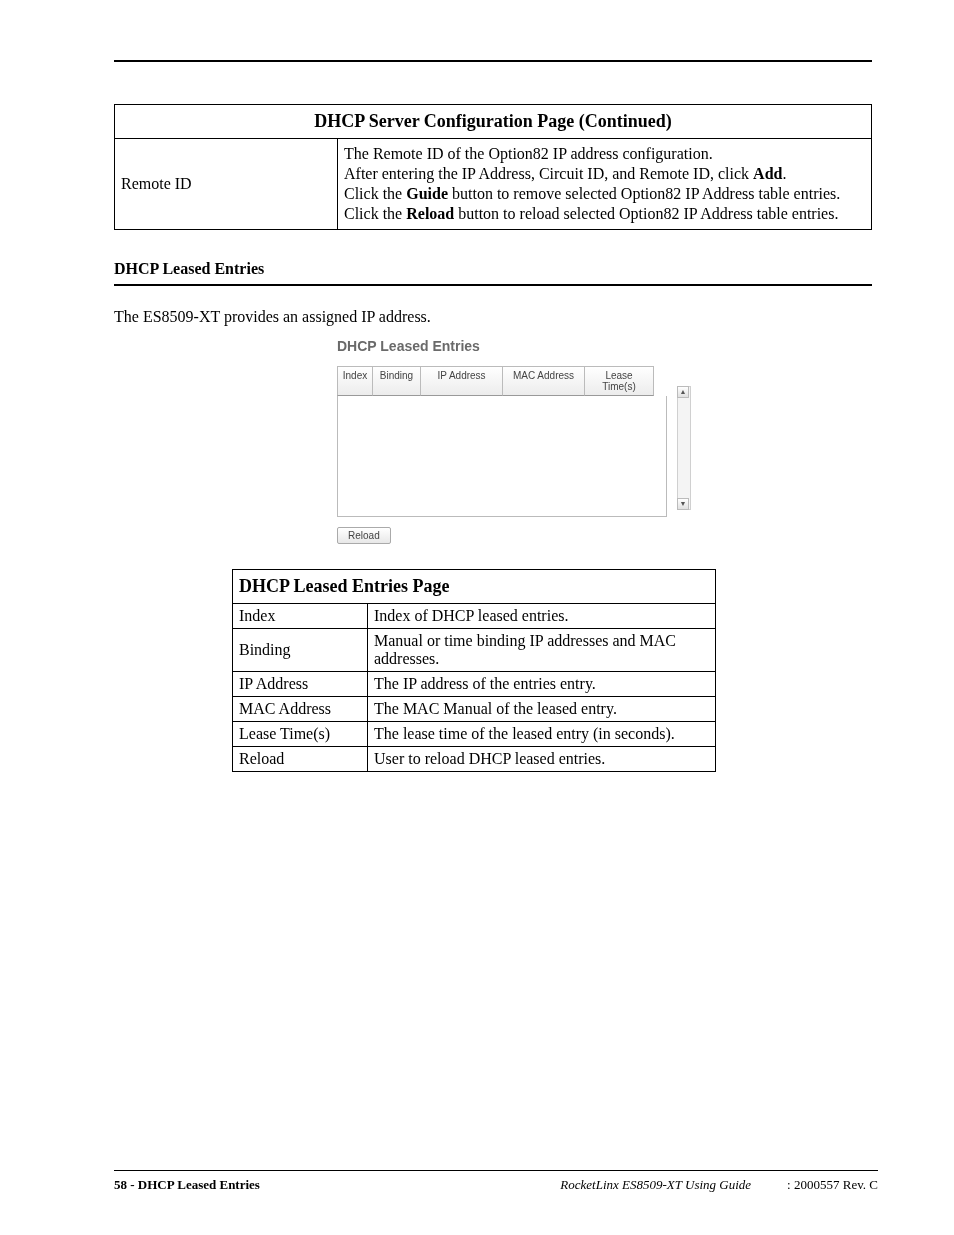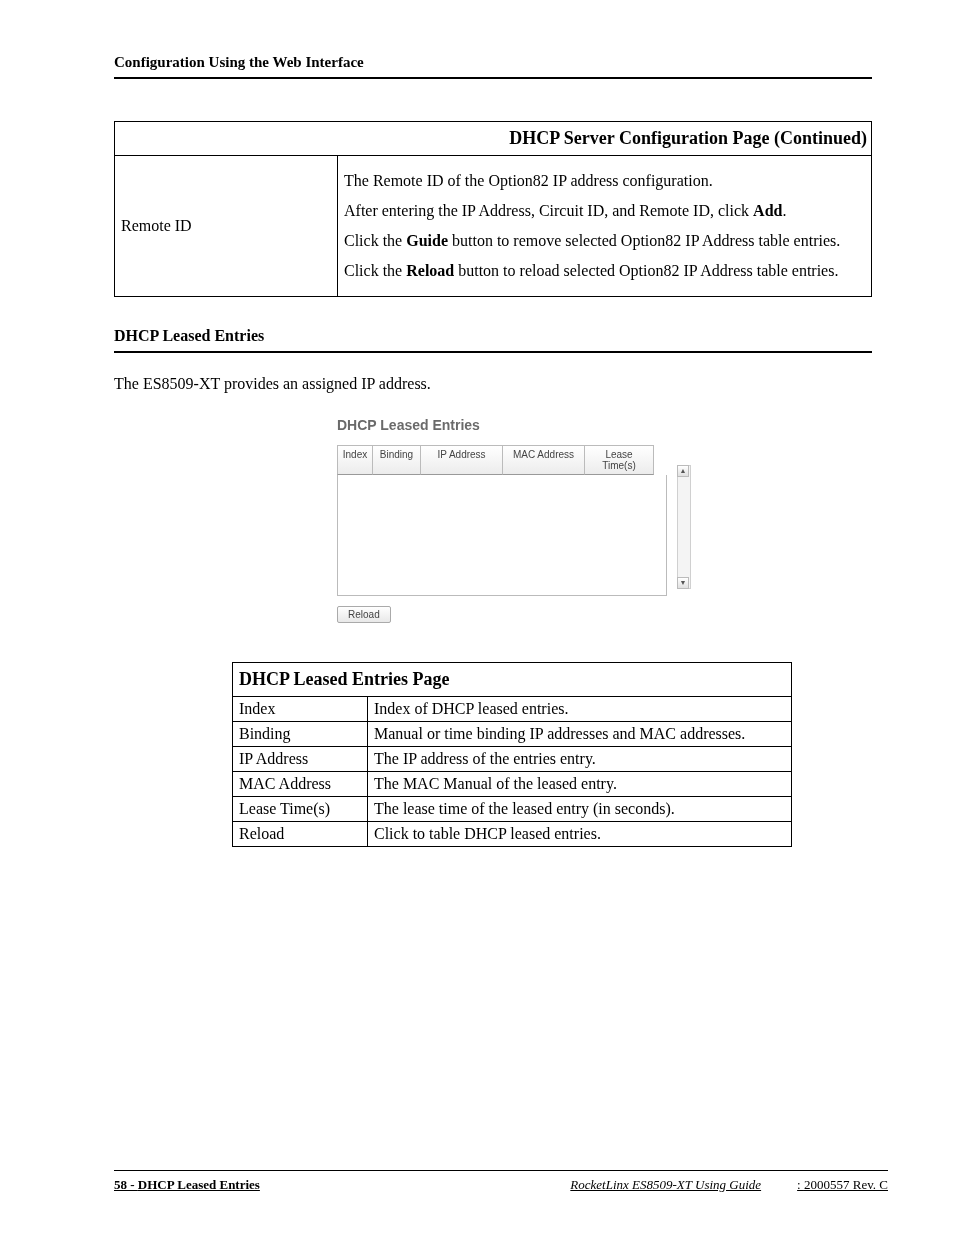--- a/index.html
+++ b/index.html
@@ -26,51 +26,51 @@
     border: none;
     border-top: 2px solid #000;
     margin: 6px 0 42px 0;
   }
   table.config {
     border-collapse: collapse;
     width: 100%;
     font-size: 16px;
   }
   table.config th.title {
-    text-align: right;
+    text-align: center;
     font-family: "Times New Roman", serif;
     font-weight: bold;
     font-size: 18px;
     border: 1px solid #000;
     padding: 6px 4px;
   }
   table.config td {
     border: 1px solid #000;
     padding: 4px 6px;
     vertical-align: middle;
     font-family: "Times New Roman", serif;
   }
   table.config td.col1 {
     width: 210px;
     vertical-align: middle;
   }
-  .desc-line { margin: 12px 0; }
+  .desc-line { margin: 2px 0; }
   .section-heading {
     font-weight: bold;
     font-size: 16px;
     margin-top: 30px;
   }
   .section-rule {
     border: none;
     border-top: 2px solid #000;
     margin: 6px 0 22px 0;
   }
   .intro-text {
     font-size: 16px;
-    margin-bottom: 24px;
+    margin-bottom: 12px;
   }
   
   .shot-wrap {
     margin-left: 223px;
     width: 360px;
   }
   .shot-title {
     font-family: Verdana, Arial, sans-serif;
     font-size: 14px;
     font-weight: bold;
@@ -135,22 +135,22 @@
     font-size: 10px;
     padding: 2px 10px;
     background: linear-gradient(#fff, #e8e8e8);
     border: 1px solid #aaa;
     border-radius: 2px;
     color: #444;
     display: inline-block;
   }
   
   .def-wrap {
-    margin: 39px 0 0 118px;
-    width: 560px;
+    margin: 25px 0 0 118px;
+    width: 484px;
   }
   table.def {
     border-collapse: collapse;
     width: 100%;
     font-size: 16px;
     font-family: "Times New Roman", serif;
   }
   table.def th.title {
     text-align: left;
     font-weight: bold;
@@ -159,44 +159,42 @@
     padding: 6px 6px;
   }
   table.def td {
     border: 1px solid #000;
     padding: 3px 6px;
   }
   table.def td.col1 { width: 122px; }
   .footer {
     position: absolute;
     left: 114px;
-    right: 66px;
+    right: 76px;
     bottom: 42px;
-    text-decoration: underline;
   }
   .footer-rule {
     border: none;
     border-top: 1px solid #000;
     margin: 0 0 6px 0;
   }
   .footer-row {
     display: flex;
     justify-content: space-between;
     font-size: 13px;
     font-family: "Times New Roman", serif;
   }
   .footer-left b { font-weight: bold; }
   .footer-right { font-style: italic; }
   .footer-right .roman { font-style: normal; margin-left: 36px; }
 </style>
 </head>
 <body>
 
 <div class="page">
-  <div class="running-head">Configuration Using the Web Interface</div>
   <hr class="head-rule">
 
   <table class="config">
     <tbody>
         <tr>
           <th class="title" colspan="2">DHCP Server Configuration Page  (Continued)</th>
         </tr>
     <tr>
       <td class="col1">Remote ID</td>
       <td id="remote-id-desc">
@@ -255,21 +253,21 @@
           <tr>
             <td class="col1">MAC Address</td>
             <td>The MAC Manual of the leased entry.</td>
           </tr>
           <tr>
             <td class="col1">Lease Time(s)</td>
             <td>The lease time of the leased entry (in seconds).</td>
           </tr>
           <tr>
             <td class="col1">Reload</td>
-            <td>Click to table DHCP leased entries.</td>
+            <td>User to reload DHCP leased entries.</td>
           </tr>
         </tbody>
     </table>
   </div>
 </div>
 
 <div class="footer">
   <hr class="footer-rule">
   <div class="footer-row">
     <div class="footer-left">

